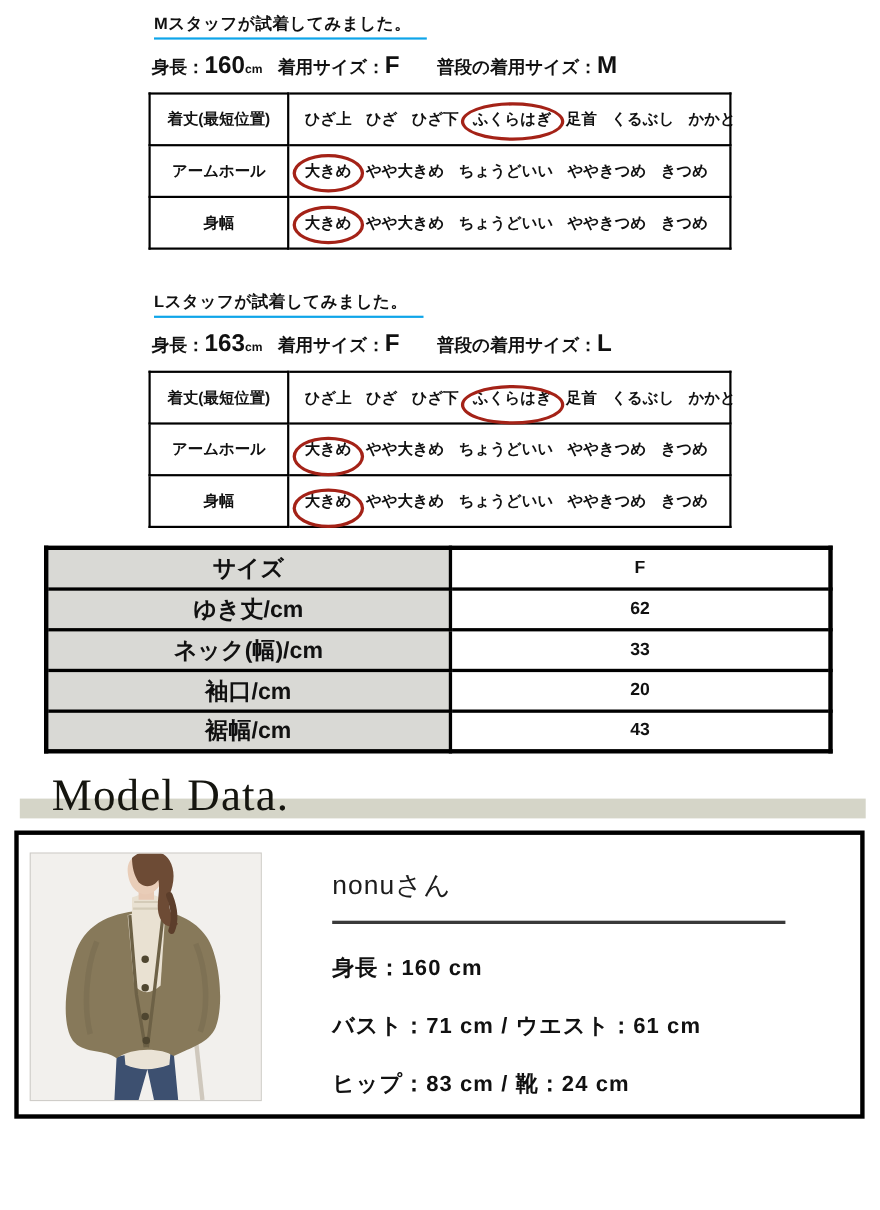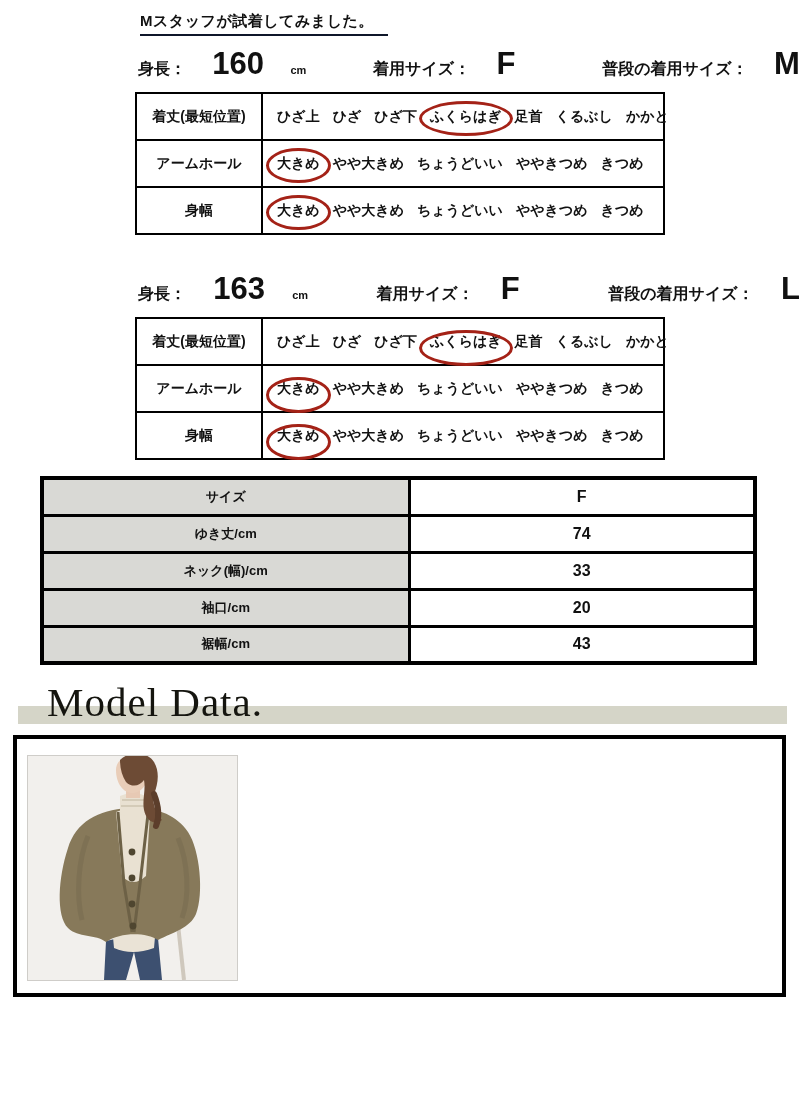--- a/index.html
+++ b/index.html
@@ -11,30 +11,30 @@
   }
 
   
   .staff-section { margin-left: 140px; }
   .staff-section.first { padding-top: 12px; }
   .staff-section.second { margin-top: 38px; }
 
   .staff-title {
     display: inline-block;
     font-size: 15px; font-weight: bold; letter-spacing: 0.5px;
-    border-bottom: 2px solid #0f172a;
+    border-bottom: 2px solid #0ea5e9;
     padding: 0 14px 3px 0;
   }
 
   .size-line {
     display: flex; align-items: baseline;
-    margin: 12px 0 12px -2px; white-space: nowrap; justify-content: space-between;
+    margin: 12px 0 12px -2px; white-space: nowrap;
   }
   .size-line .lbl   { font-size: 16px; font-weight: bold; }
-  .size-line .big   { font-size: 31px; font-weight: bold; line-height: 1; }
+  .size-line .big   { font-size: 22px; font-weight: bold; line-height: 1; }
   .size-line .unit  { font-size: 11px; font-weight: bold; }
   .size-line .gap-s { width: 14px; }
   .size-line .gap-l { width: 34px; }
 
   .fit-table {
     border-collapse: collapse;
     margin-left: -5px;
     width: 530px;
     table-layout: fixed;
   }
@@ -62,21 +62,21 @@
   
   .size-table {
     border-collapse: collapse;
     margin: 16px 0 0 40px;
     width: 717px;
     border: 4px solid #000;
     table-layout: fixed;
   }
   .size-table td {
     border: 3px solid #000; height: 37px;
-    text-align: center; font-weight: bold; font-size: 13px;
+    text-align: center; font-weight: bold; font-size: 21px;
   }
   .size-table td.m-label { width: 367px; background: #d9d9d5; }
   .size-table td.m-value { background: #ffffff; font-size: 16px; }
 
   
   .model-heading { position: relative; margin: 14px 0 0 30px; height: 46px; }
   .model-heading .band {
     position: absolute; left: -12px; bottom: 1px;
     width: 769px; height: 18px; background: #d5d5c8;
   }
@@ -164,20 +164,21 @@
           <span class="opt">ややきつめ</span>
           <span class="opt">きつめ</span>
         </div>
       </td>
     </tr>
   </tbody>
     </table>
 </section>
 
 <section class="staff-section second">
+  <div class="staff-title">Lスタッフが試着してみました。</div>
 
   <div class="size-line">
     <span class="lbl">身長：</span>
     <span class="big">163</span>
     <span class="unit">cm</span>
     <span class="gap-s"></span>
     <span class="lbl">着用サイズ：</span>
     <span class="big">F</span>
     <span class="gap-l"></span>
     <span class="lbl">普段の着用サイズ：</span>
@@ -229,21 +230,21 @@
 </section>
 
 <table class="size-table">
   <tbody>
       <tr>
     <td class="m-label">サイズ</td>
     <td class="m-value">F</td>
   </tr>
   <tr>
     <td class="m-label">ゆき丈/cm</td>
-    <td class="m-value">74</td>
+    <td class="m-value">62</td>
   </tr>
   <tr>
     <td class="m-label">ネック(幅)/cm</td>
     <td class="m-value">33</td>
   </tr>
   <tr>
     <td class="m-label">袖口/cm</td>
     <td class="m-value">20</td>
   </tr>
   <tr>
@@ -288,13 +289,20 @@
       <path d="M94,44 L116,44 M93,50 L117,50" stroke="#d4cbb8" stroke-width="2"></path>
 
       <path d="M98,30 L112,30 L112,42 L98,42 Z" fill="#e7c9b4"></path>
 
       <path d="M88,14 C88,4 98,-2 108,0 C118,2 122,10 120,20 C119,28 114,36 106,37 C96,38 88,28 88,14 Z" fill="#e9cdb8"></path>
 
       <path d="M92,4 C102,-6 120,-4 126,6 C132,16 130,28 126,38 C124,48 128,58 134,64 C126,70 118,64 116,54 C114,44 118,34 116,24 C112,30 104,32 98,26 C94,20 92,12 92,4 Z" fill="#6d4b35"></path>
       <path d="M126,38 C130,48 132,60 128,70" stroke="#5c3e2b" stroke-width="6" fill="none" stroke-linecap="round"></path>
     </svg>
   </div>
+  <div class="model-info">
+    <div class="model-name">nonuさん</div>
+    <div class="model-divider"></div>
+    <div class="model-line">身長：160 cm</div>
+    <div class="model-line">バスト：71 cm / ウエスト：61 cm</div>
+    <div class="model-line">ヒップ：83 cm / 靴：24 cm</div>
+  </div>
 </div>
 
 </body></html>

